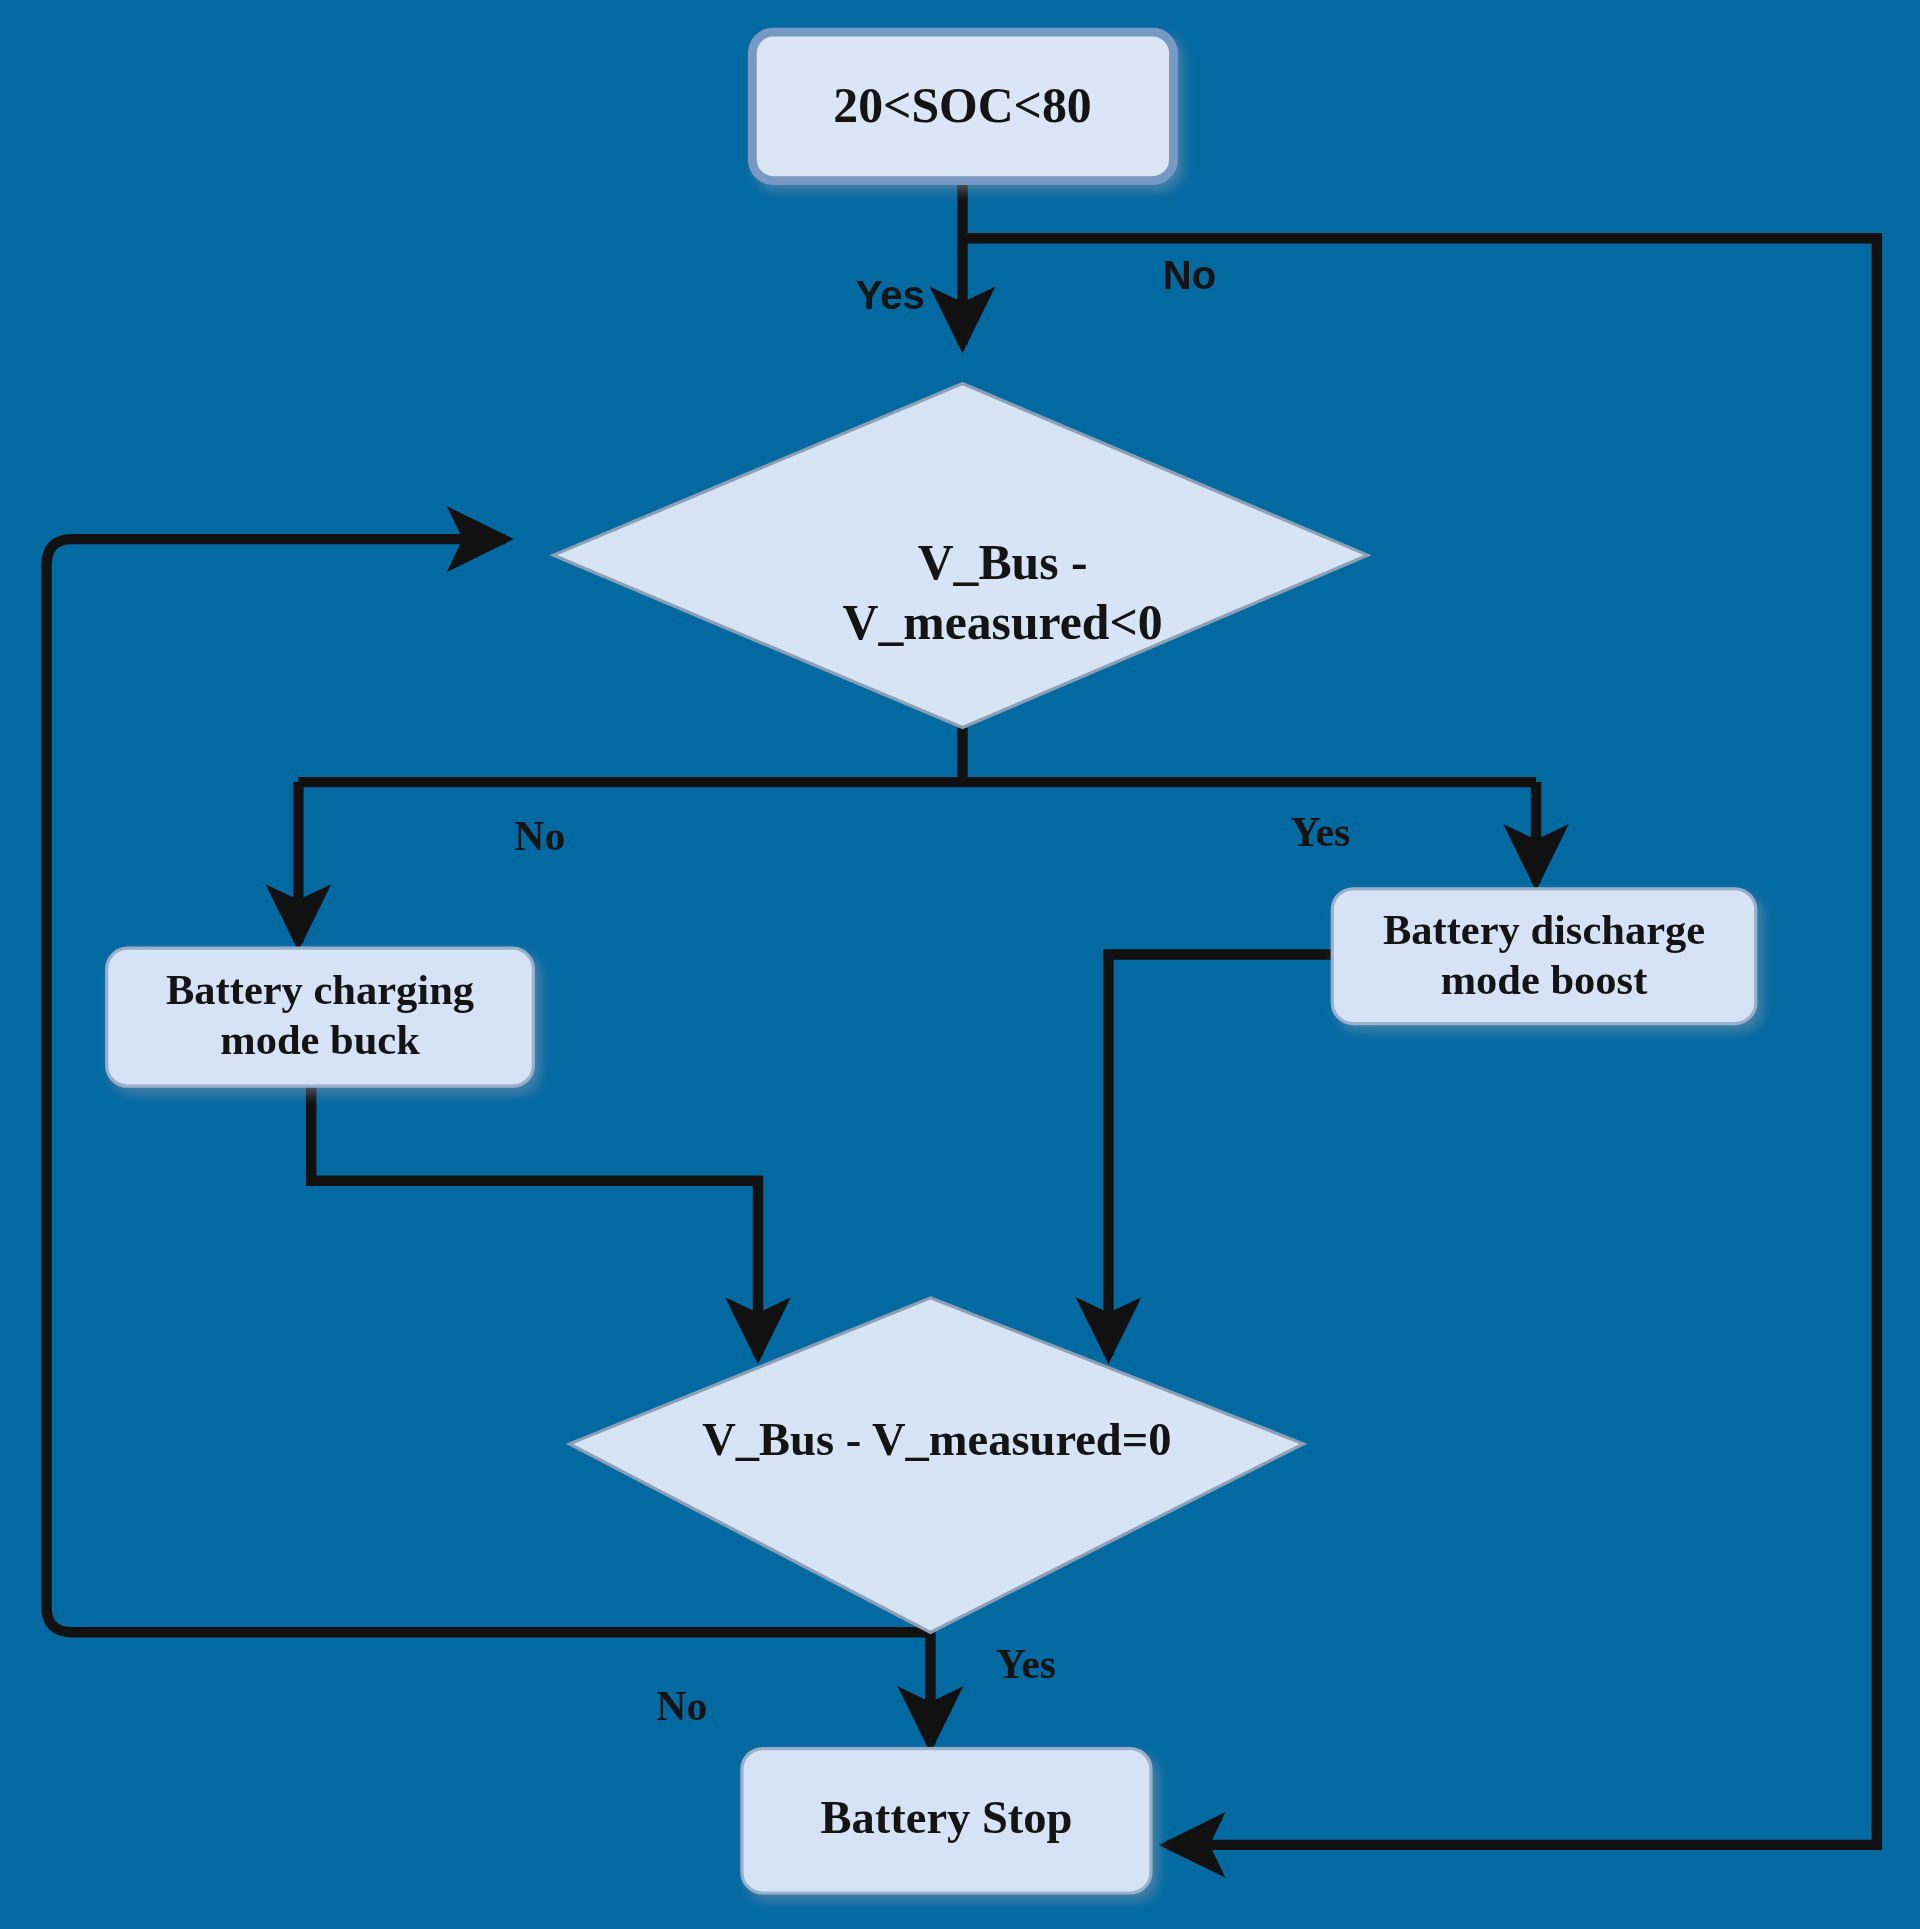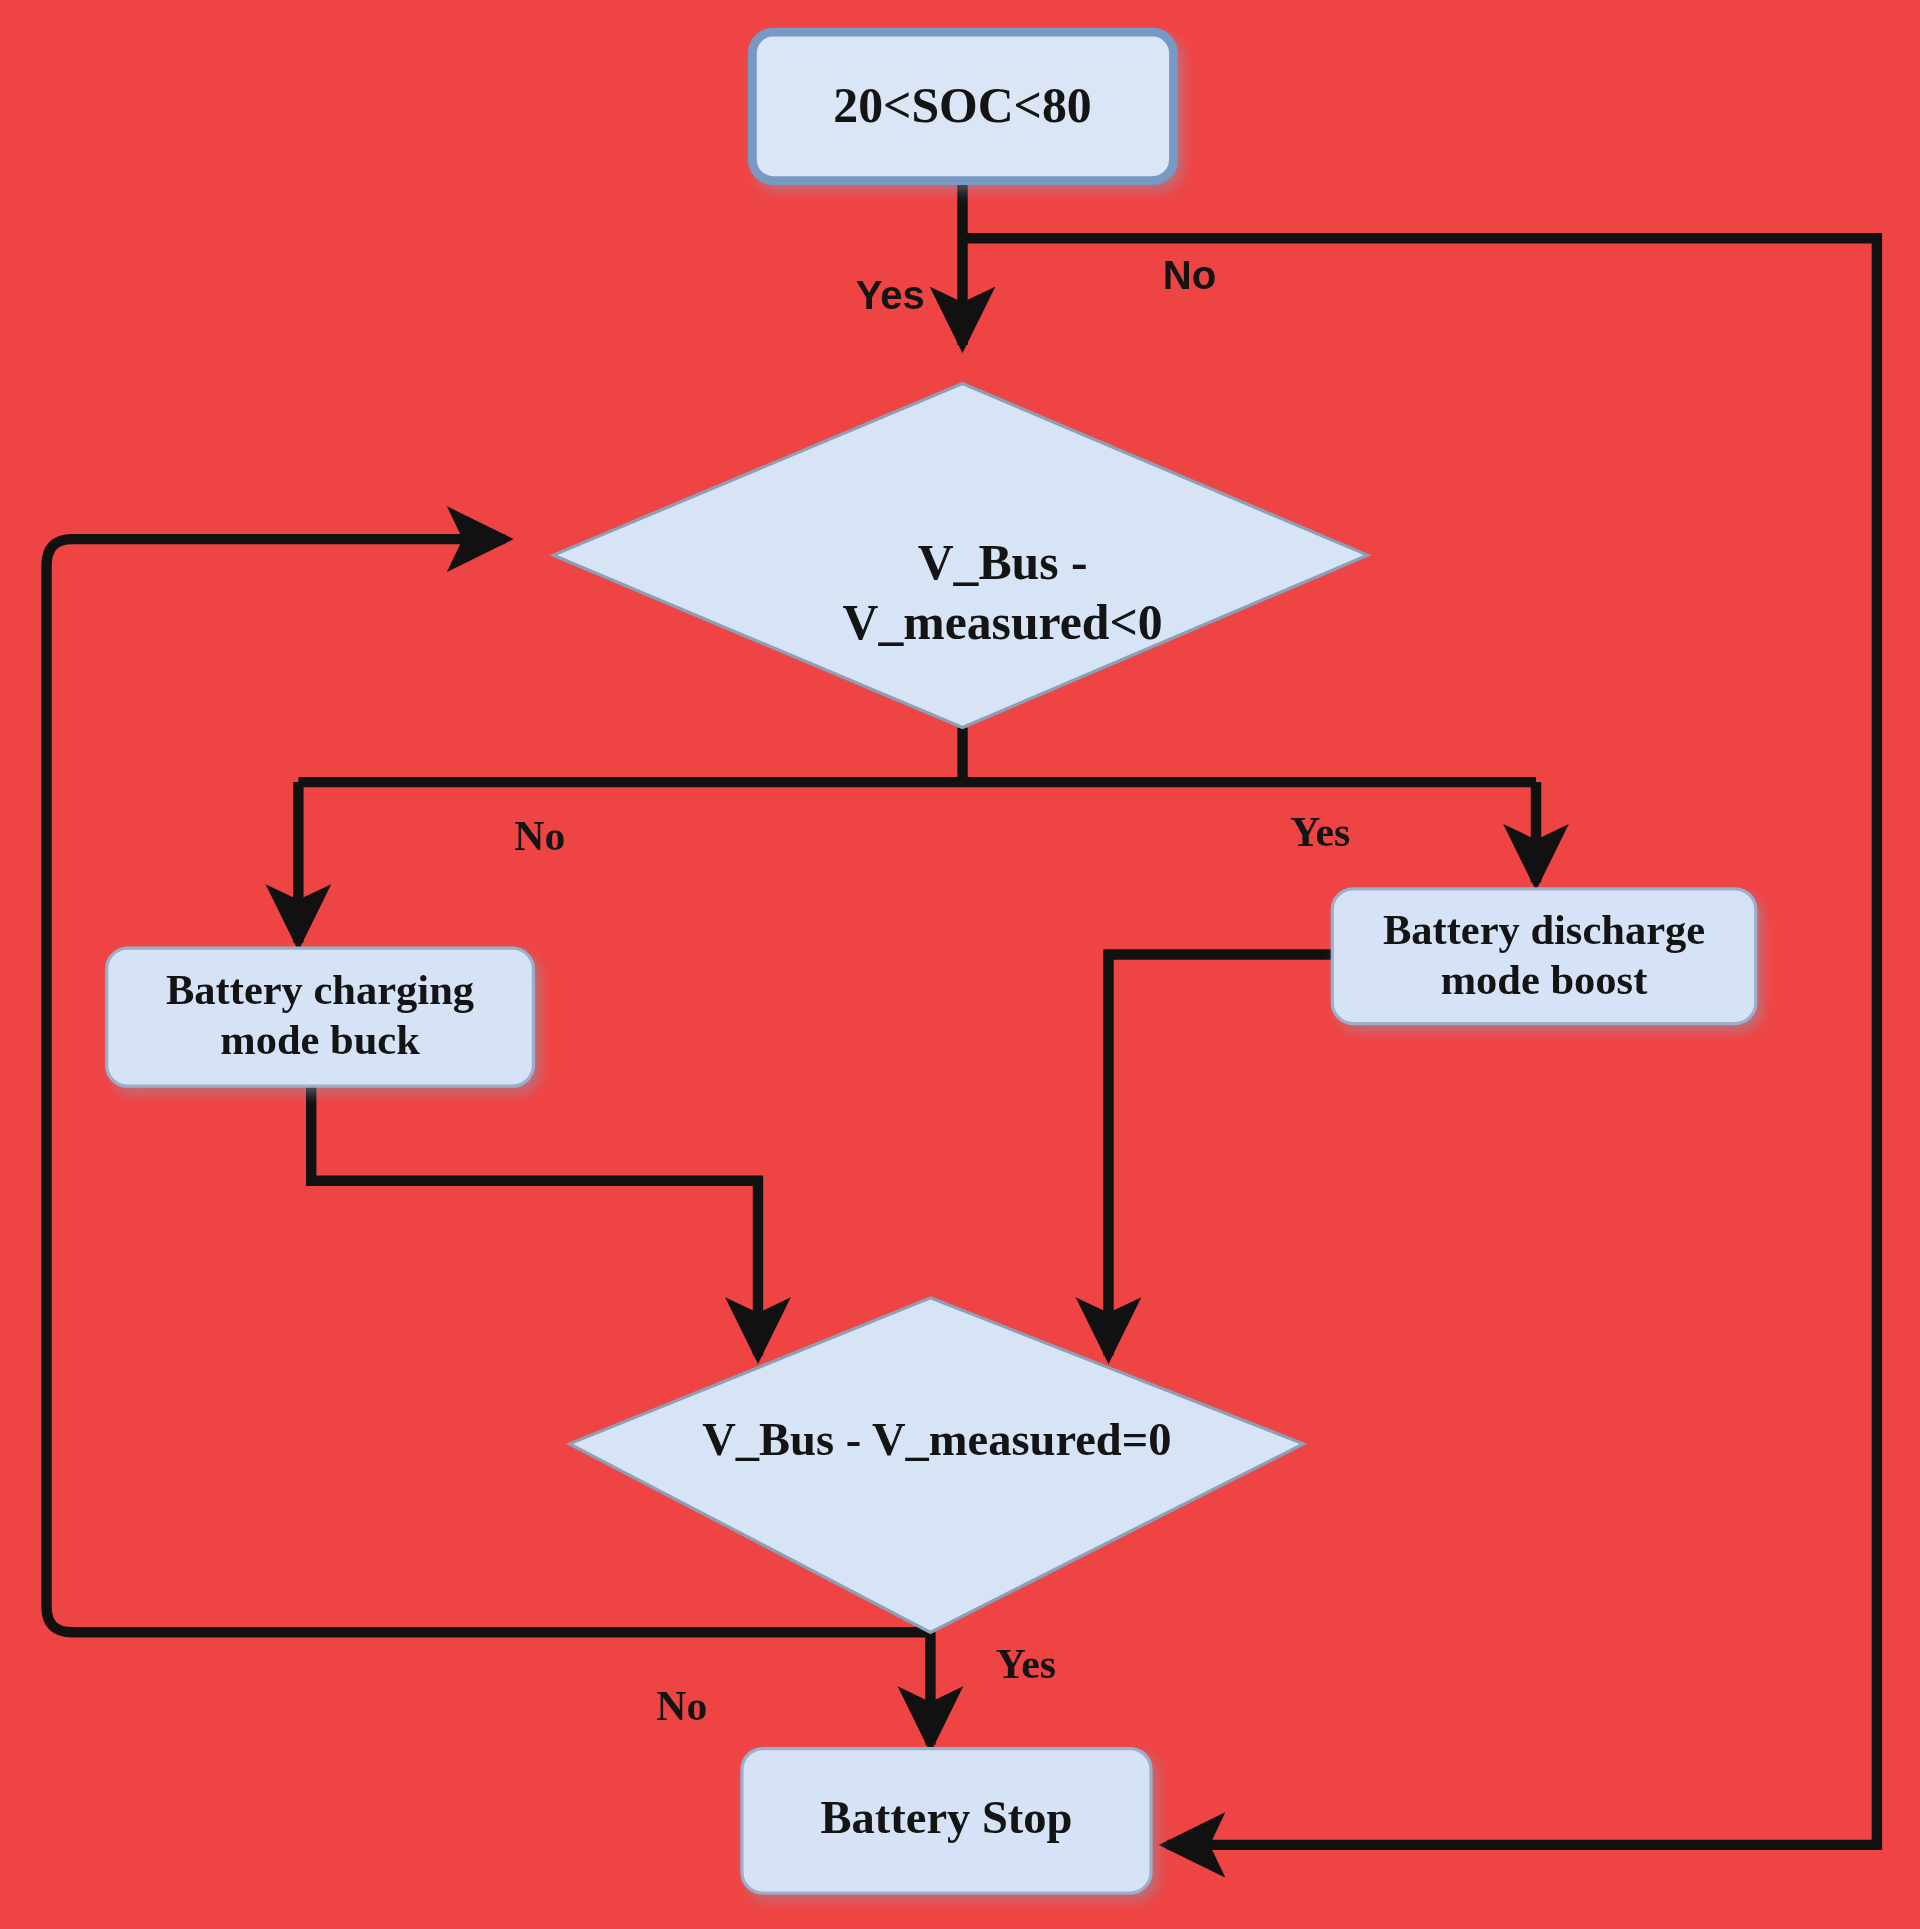--- a/index.html
+++ b/index.html
@@ -11,21 +11,21 @@
   body {
     width: 1921px;
     height: 1930px;
     font-family: "Liberation Serif", "DejaVu Serif", serif;
     overflow: hidden;
   }
   #flowchart-root {
     position: relative;
     width: 1921px;
     height: 1930px;
-    background: #ef4444;
+    background: #0369a1;
   }
   svg.diagram-layer {
     position: absolute;
     top: 0;
     left: 0;
     width: 1921px;
     height: 1930px;
     display: block;
   }
   .node-text {

